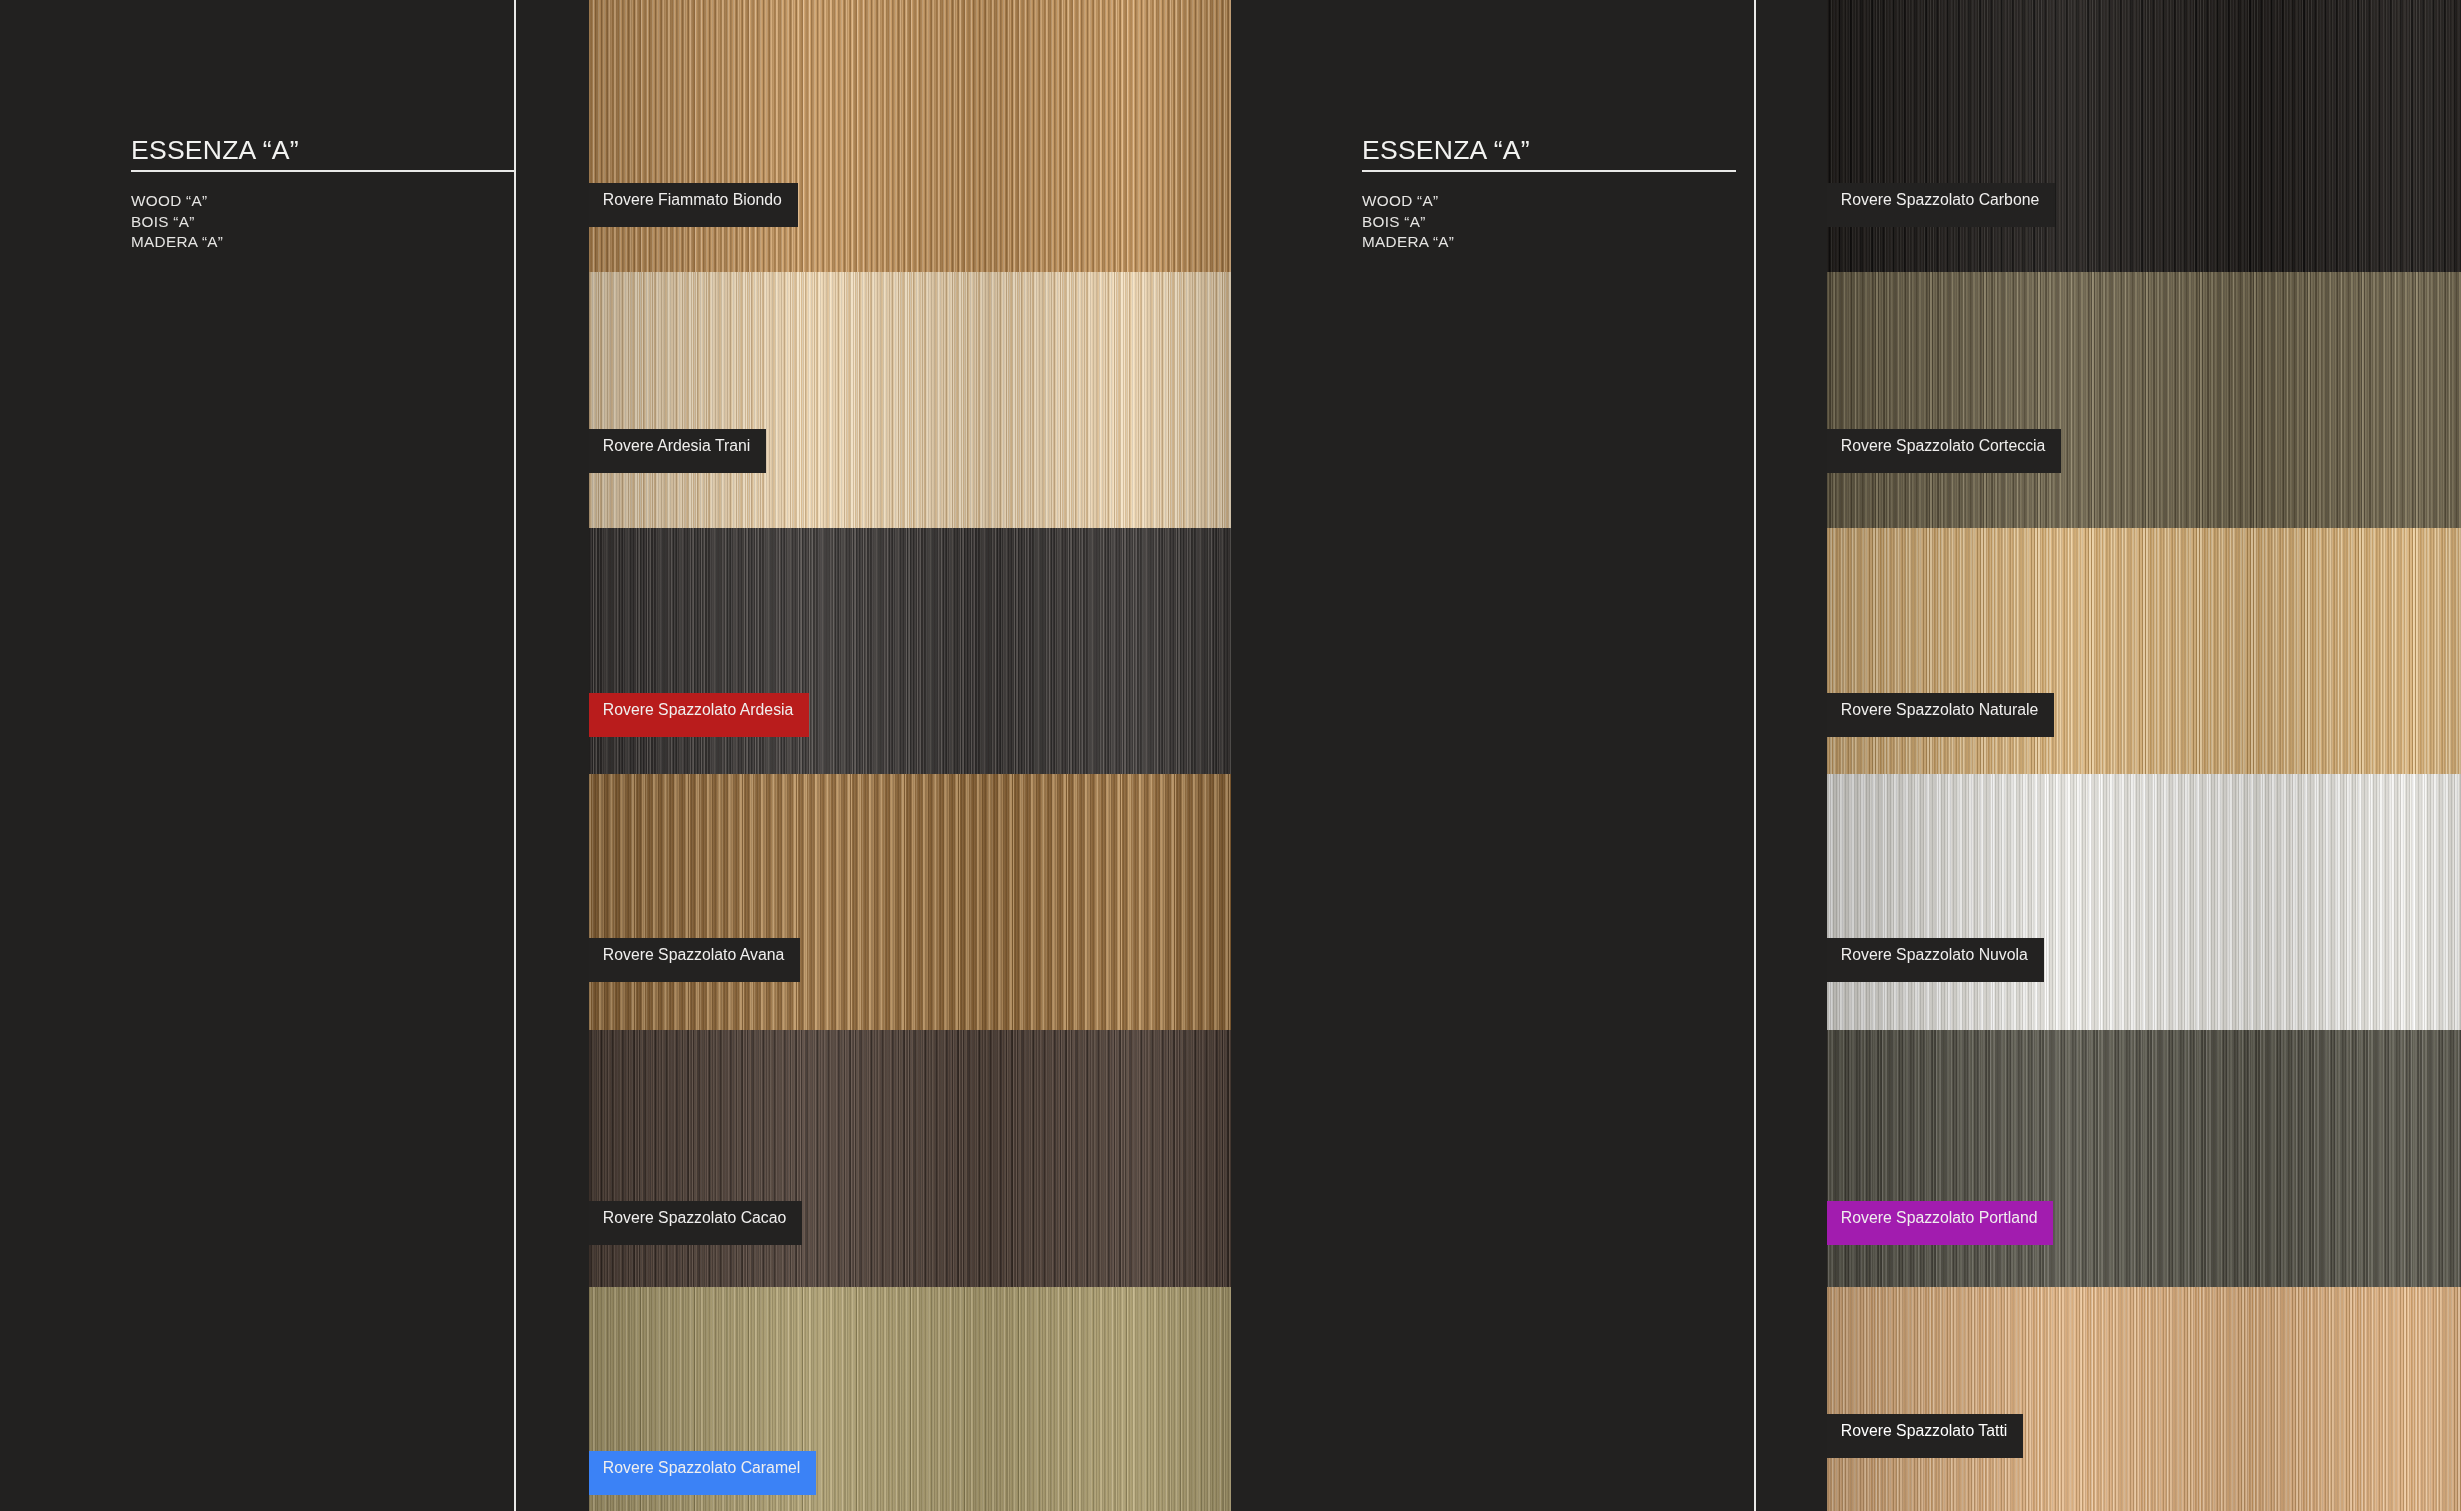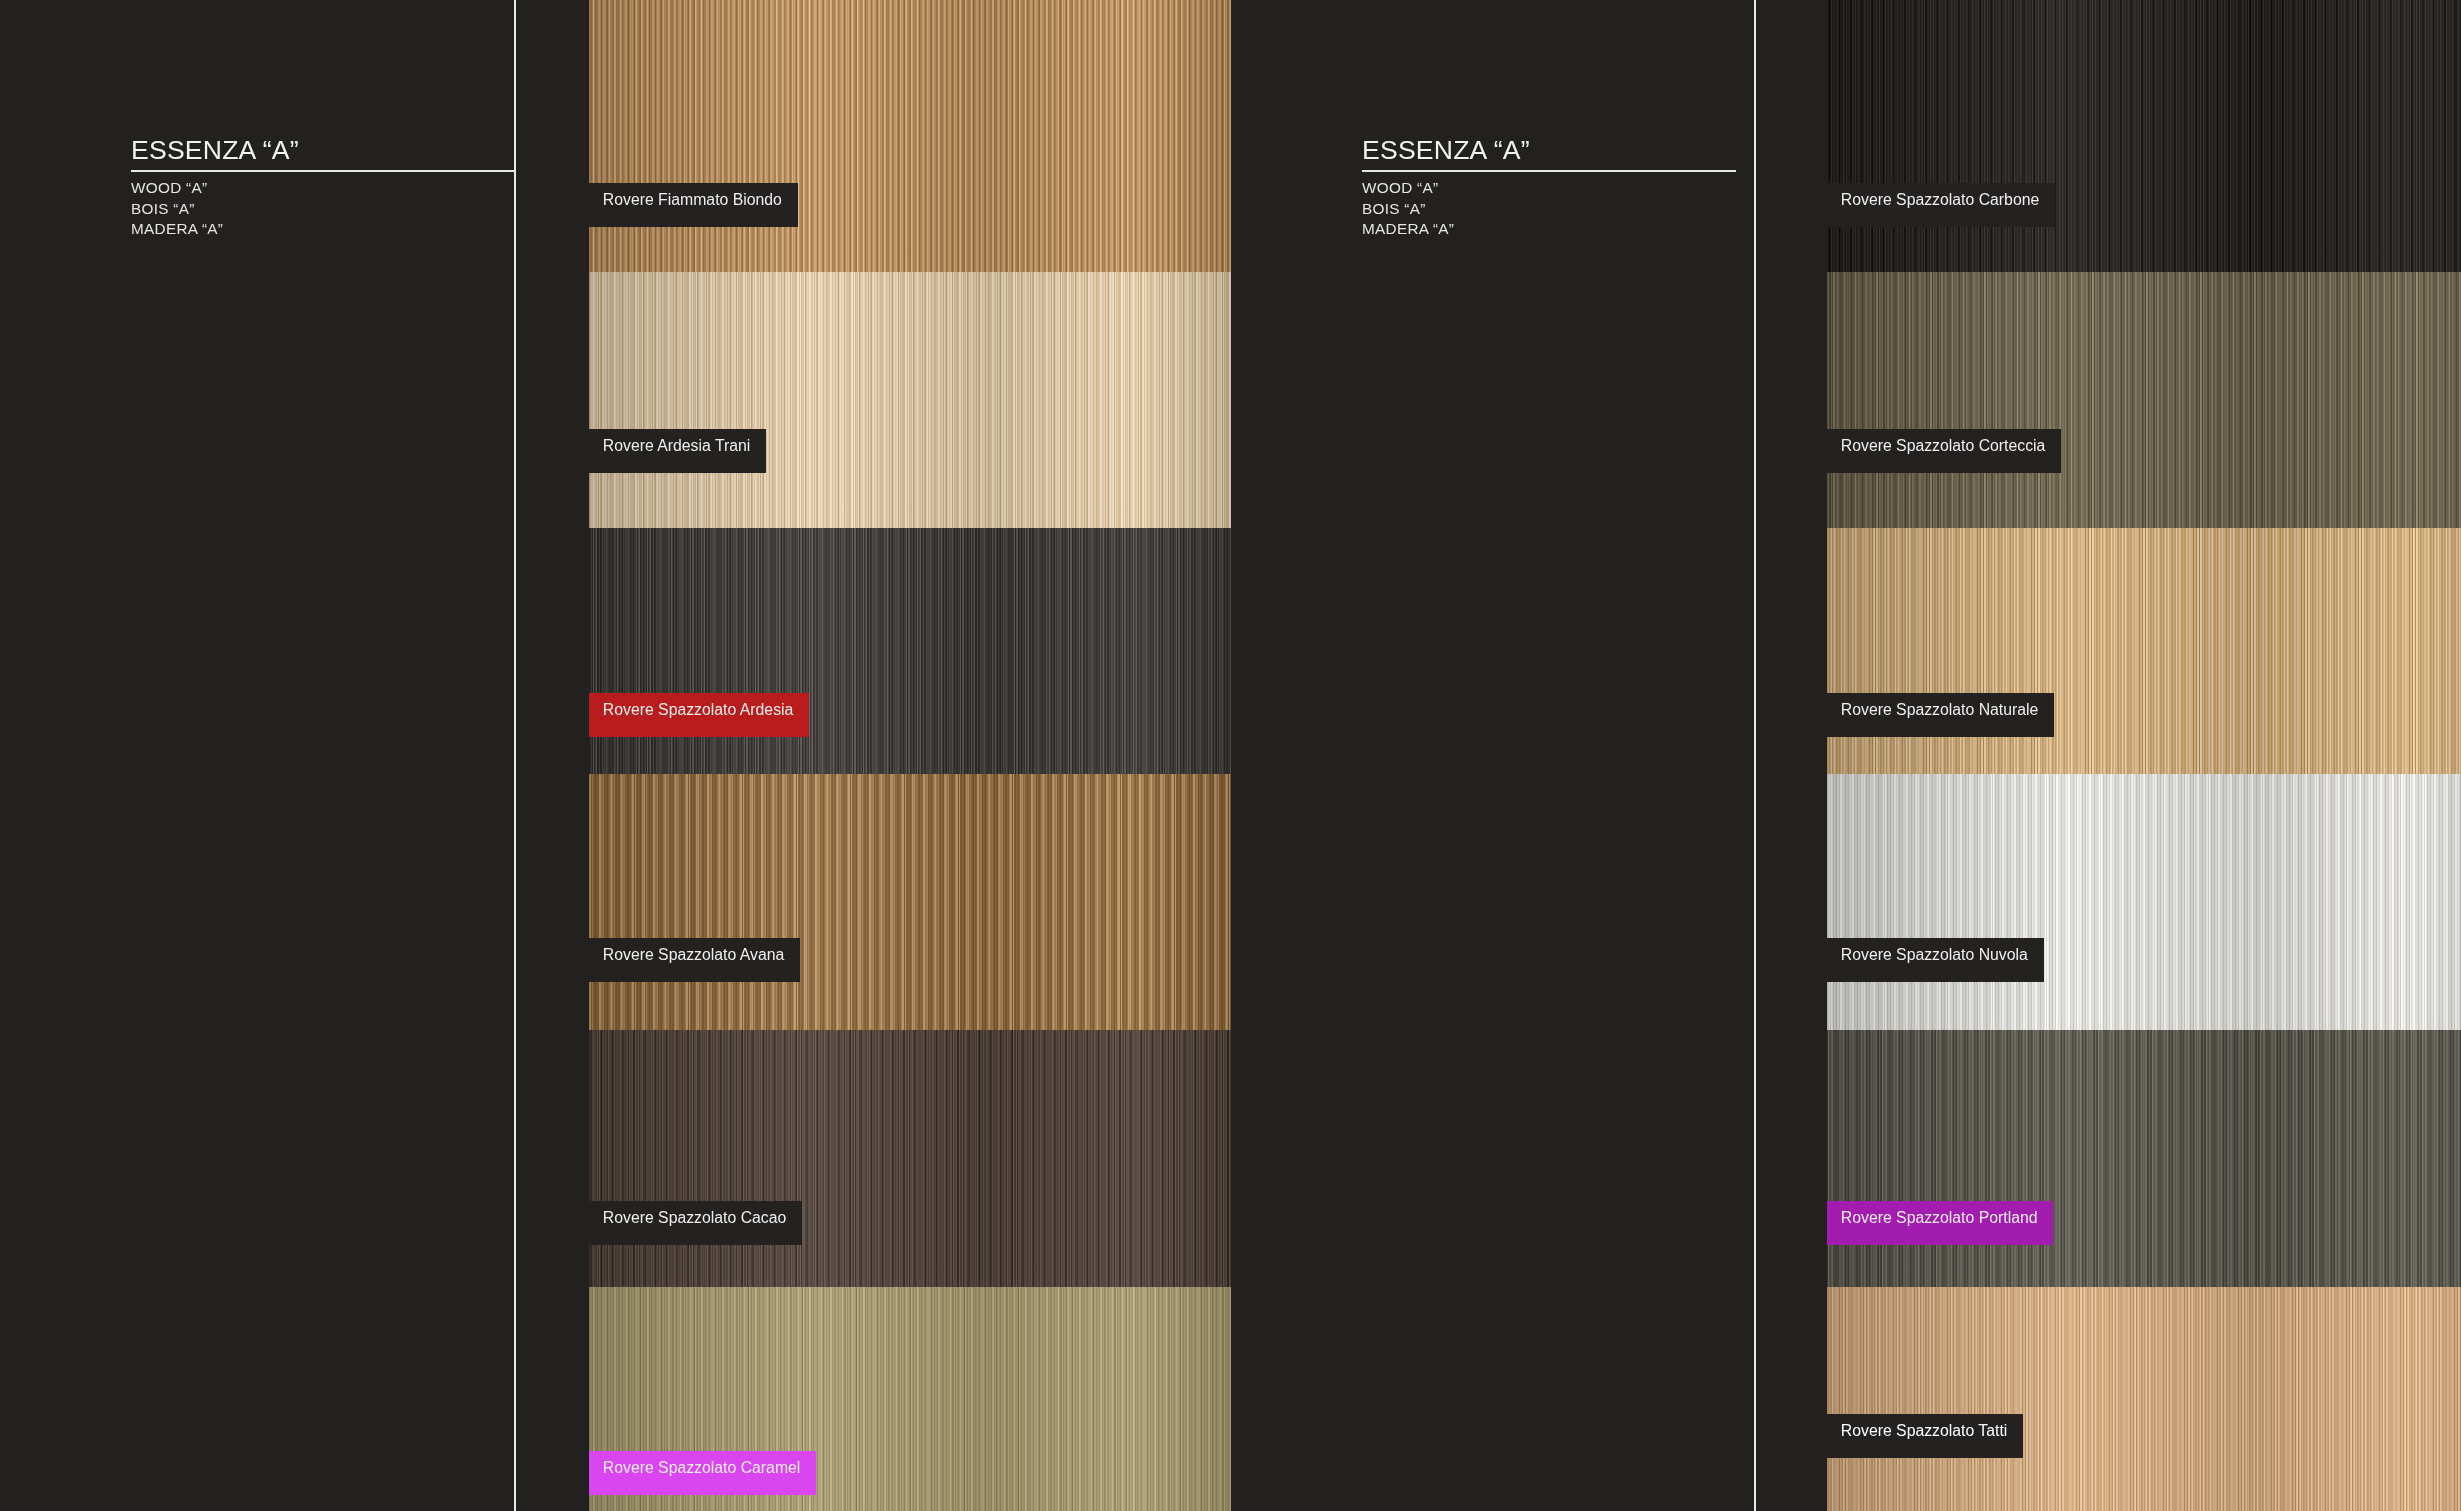--- a/index.html
+++ b/index.html
@@ -16,21 +16,21 @@
   .vrule { position:absolute; width:2px; background:#e9e9e7; }
 
   
   .heading-block { position:absolute; }
   .heading-title {
     font-size:26.6px; font-weight:normal; letter-spacing:0.2px;
     color:#f2f2f0; white-space:nowrap; line-height:1.15;
   }
   .heading-rule { height:2px; background:#e9e9e7; margin-top:4.9px; }
   .heading-sub {
-    margin-top:6px; font-size:15.3px; line-height:1.33;
+    margin-top:19px; font-size:15.3px; line-height:1.33;
     color:#e6e5e3; letter-spacing:0.3px; white-space:nowrap;
   }
 
   
   .swatch-col { position:absolute; top:0; }
   .swatch {
     position:relative; width:100%;
     background-color:#555;
     overflow:hidden;
   }
@@ -113,21 +113,21 @@
         <div class="swatch" style="position: absolute; left: 0px; top: 1244px; height: 71px; background-color: rgb(78, 64, 56);">
           <div class="grain" style="background-image: linear-gradient(90deg, rgba(0, 0, 0, 0.18) 0%, rgba(255, 255, 255, 0.05) 35%, rgba(0, 0, 0, 0.1) 62%, rgba(255, 255, 255, 0.04) 85%, rgba(0, 0, 0, 0.16) 100%), repeating-linear-gradient(90deg, rgba(0, 0, 0, 0.1) 0px, rgba(0, 0, 0, 0.1) 1px, rgba(255, 255, 255, 0.06) 1px, rgba(255, 255, 255, 0.06) 2px, rgba(0, 0, 0, 0) 2px, rgba(0, 0, 0, 0) 3.9px), linear-gradient(90deg, rgb(54, 43, 37) 0%, rgb(54, 43, 37) 1.16%, rgb(78, 64, 56) 1.16%, rgb(78, 64, 56) 2.54%, rgb(101, 84, 73) 2.54%, rgb(101, 84, 73) 3.33%, rgb(101, 84, 73) 3.33%, rgb(101, 84, 73) 3.8%, rgb(101, 84, 73) 3.8%, rgb(101, 84, 73) 4.36%, rgb(78, 64, 56) 4.36%, rgb(78, 64, 56) 5.33%, rgb(54, 43, 37) 5.33%, rgb(54, 43, 37) 6.87%, rgb(78, 64, 56) 6.87%, rgb(78, 64, 56) 8.56%, rgb(78, 64, 56) 8.56%, rgb(78, 64, 56) 9.7%, rgb(101, 84, 73) 9.7%, rgb(101, 84, 73) 11.41%, rgb(101, 84, 73) 11.41%, rgb(101, 84, 73) 11.89%, rgb(54, 43, 37) 11.89%, rgb(54, 43, 37) 13.72%, rgb(78, 64, 56) 13.72%, rgb(78, 64, 56) 15.22%, rgb(101, 84, 73) 15.22%, rgb(101, 84, 73) 15.91%, rgb(78, 64, 56) 15.91%, rgb(78, 64, 56) 16.29%, rgb(101, 84, 73) 16.29%, rgb(101, 84, 73) 17.74%, rgb(54, 43, 37) 17.74%, rgb(54, 43, 37) 18.98%, rgb(101, 84, 73) 18.98%, rgb(101, 84, 73) 19.48%, rgb(78, 64, 56) 19.48%, rgb(78, 64, 56) 19.99%, rgb(54, 43, 37) 19.99%, rgb(54, 43, 37) 21.05%, rgb(101, 84, 73) 21.05%, rgb(101, 84, 73) 22.19%, rgb(54, 43, 37) 22.19%, rgb(54, 43, 37) 22.99%, rgb(101, 84, 73) 22.99%, rgb(101, 84, 73) 23.67%, rgb(54, 43, 37) 23.67%, rgb(54, 43, 37) 24.91%, rgb(78, 64, 56) 24.91%, rgb(78, 64, 56) 26.16%, rgb(101, 84, 73) 26.16%, rgb(101, 84, 73) 26.81%, rgb(101, 84, 73) 26.81%, rgb(101, 84, 73) 28.13%, rgb(54, 43, 37) 28.13%, rgb(54, 43, 37) 28.92%, rgb(101, 84, 73) 28.92%, rgb(101, 84, 73) 30.41%, rgb(78, 64, 56) 30.41%, rgb(78, 64, 56) 30.74%, rgb(101, 84, 73) 30.74%, rgb(101, 84, 73) 32.3%, rgb(54, 43, 37) 32.3%, rgb(54, 43, 37) 32.84%, rgb(54, 43, 37) 32.84%, rgb(54, 43, 37) 33.22%, rgb(54, 43, 37) 33.22%, rgb(54, 43, 37) 34.11%, rgb(101, 84, 73) 34.11%, rgb(101, 84, 73) 35.65%, rgb(78, 64, 56) 35.65%, rgb(78, 64, 56) 36.06%, rgb(101, 84, 73) 36.06%, rgb(101, 84, 73) 36.99%, rgb(54, 43, 37) 36.99%, rgb(54, 43, 37) 38.79%, rgb(54, 43, 37) 38.79%, rgb(54, 43, 37) 39.76%, rgb(78, 64, 56) 39.76%, rgb(78, 64, 56) 40.35%, rgb(54, 43, 37) 40.35%, rgb(54, 43, 37) 40.62%, rgb(78, 64, 56) 40.62%, rgb(78, 64, 56) 41.59%, rgb(54, 43, 37) 41.59%, rgb(54, 43, 37) 42.01%, rgb(78, 64, 56) 42.01%, rgb(78, 64, 56) 42.69%, rgb(101, 84, 73) 42.69%, rgb(101, 84, 73) 43.66%, rgb(101, 84, 73) 43.66%, rgb(101, 84, 73) 44.6%, rgb(101, 84, 73) 44.6%, rgb(101, 84, 73) 44.97%, rgb(101, 84, 73) 44.97%, rgb(101, 84, 73) 46.45%, rgb(78, 64, 56) 46.45%, rgb(78, 64, 56) 47.54%, rgb(78, 64, 56) 47.54%, rgb(78, 64, 56) 49%, rgb(78, 64, 56) 49%, rgb(78, 64, 56) 50.44%, rgb(54, 43, 37) 50.44%, rgb(54, 43, 37) 51.84%, rgb(78, 64, 56) 51.84%, rgb(78, 64, 56) 53.14%, rgb(78, 64, 56) 53.14%, rgb(78, 64, 56) 54.54%, rgb(101, 84, 73) 54.54%, rgb(101, 84, 73) 55.35%, rgb(78, 64, 56) 55.35%, rgb(78, 64, 56) 55.76%, rgb(101, 84, 73) 55.76%, rgb(101, 84, 73) 56.01%, rgb(78, 64, 56) 56.01%, rgb(78, 64, 56) 57.47%, rgb(101, 84, 73) 57.47%, rgb(101, 84, 73) 58.39%, rgb(101, 84, 73) 58.39%, rgb(101, 84, 73) 60.17%, rgb(54, 43, 37) 60.17%, rgb(54, 43, 37) 60.82%, rgb(78, 64, 56) 60.82%, rgb(78, 64, 56) 62.6%, rgb(101, 84, 73) 62.6%, rgb(101, 84, 73) 64.29%, rgb(101, 84, 73) 64.29%, rgb(101, 84, 73) 64.84%, rgb(54, 43, 37) 64.84%, rgb(54, 43, 37) 65.15%, rgb(101, 84, 73) 65.15%, rgb(101, 84, 73) 65.66%, rgb(101, 84, 73) 65.66%, rgb(101, 84, 73) 67.34%, rgb(78, 64, 56) 67.34%, rgb(78, 64, 56) 67.59%, rgb(54, 43, 37) 67.59%, rgb(54, 43, 37) 67.97%, rgb(54, 43, 37) 67.97%, rgb(54, 43, 37) 69.34%, rgb(101, 84, 73) 69.34%, rgb(101, 84, 73) 69.87%, rgb(101, 84, 73) 69.87%, rgb(101, 84, 73) 71.71%, rgb(54, 43, 37) 71.71%, rgb(54, 43, 37) 73.47%, rgb(54, 43, 37) 73.47%, rgb(54, 43, 37) 75.16%, rgb(101, 84, 73) 75.16%, rgb(101, 84, 73) 75.77%, rgb(101, 84, 73) 75.77%, rgb(101, 84, 73) 77.55%, rgb(101, 84, 73) 77.55%, rgb(101, 84, 73) 78.6%, rgb(78, 64, 56) 78.6%, rgb(78, 64, 56) 79.04%, rgb(78, 64, 56) 79.04%, rgb(78, 64, 56) 79.4%, rgb(54, 43, 37) 79.4%, rgb(54, 43, 37) 80.15%, rgb(78, 64, 56) 80.15%, rgb(78, 64, 56) 80.41%, rgb(78, 64, 56) 80.41%, rgb(78, 64, 56) 81.65%, rgb(101, 84, 73) 81.65%, rgb(101, 84, 73) 82.97%, rgb(54, 43, 37) 82.97%, rgb(54, 43, 37) 83.56%, rgb(54, 43, 37) 83.56%, rgb(54, 43, 37) 85.31%, rgb(78, 64, 56) 85.31%, rgb(78, 64, 56) 87.01%, rgb(54, 43, 37) 87.01%, rgb(54, 43, 37) 87.39%, rgb(101, 84, 73) 87.39%, rgb(101, 84, 73) 88.2%, rgb(54, 43, 37) 88.2%, rgb(54, 43, 37) 89.03%, rgb(78, 64, 56) 89.03%, rgb(78, 64, 56) 90.78%, rgb(101, 84, 73) 90.78%, rgb(101, 84, 73) 91.36%, rgb(54, 43, 37) 91.36%, rgb(54, 43, 37) 92.19%, rgb(78, 64, 56) 92.19%, rgb(78, 64, 56) 92.63%, rgb(78, 64, 56) 92.63%, rgb(78, 64, 56) 94.2%, rgb(54, 43, 37) 94.2%, rgb(54, 43, 37) 94.83%, rgb(101, 84, 73) 94.83%, rgb(101, 84, 73) 96.61%, rgb(54, 43, 37) 96.61%, rgb(54, 43, 37) 97.74%, rgb(101, 84, 73) 97.74%, rgb(101, 84, 73) 98.52%, rgb(78, 64, 56) 98.52%, rgb(78, 64, 56) 100%);"></div>
         </div>
         <div class="swatch-label" style="top: 1201px; background: rgb(35, 34, 33); color: rgb(240, 239, 238);">Rovere Spazzolato Cacao</div>
         <div class="swatch" style="position: absolute; left: 0px; top: 1287px; height: 236px; background-color: rgb(169, 155, 109);">
           <div class="grain" style="background-image: linear-gradient(90deg, rgba(0, 0, 0, 0.18) 0%, rgba(255, 255, 255, 0.05) 35%, rgba(0, 0, 0, 0.1) 62%, rgba(255, 255, 255, 0.04) 85%, rgba(0, 0, 0, 0.16) 100%), repeating-linear-gradient(90deg, rgba(0, 0, 0, 0.1) 0px, rgba(0, 0, 0, 0.1) 1px, rgba(255, 255, 255, 0.06) 1px, rgba(255, 255, 255, 0.06) 2px, rgba(0, 0, 0, 0) 2px, rgba(0, 0, 0, 0) 3.9px), linear-gradient(90deg, rgb(169, 155, 109) 0%, rgb(169, 155, 109) 0.44%, rgb(194, 180, 136) 0.44%, rgb(194, 180, 136) 1.69%, rgb(169, 155, 109) 1.69%, rgb(169, 155, 109) 3.37%, rgb(169, 155, 109) 3.37%, rgb(169, 155, 109) 5.22%, rgb(139, 127, 84) 5.22%, rgb(139, 127, 84) 6.43%, rgb(169, 155, 109) 6.43%, rgb(169, 155, 109) 7.96%, rgb(194, 180, 136) 7.96%, rgb(194, 180, 136) 9.06%, rgb(139, 127, 84) 9.06%, rgb(139, 127, 84) 10.41%, rgb(169, 155, 109) 10.41%, rgb(169, 155, 109) 12.14%, rgb(169, 155, 109) 12.14%, rgb(169, 155, 109) 12.47%, rgb(139, 127, 84) 12.47%, rgb(139, 127, 84) 13.06%, rgb(169, 155, 109) 13.06%, rgb(169, 155, 109) 14.24%, rgb(194, 180, 136) 14.24%, rgb(194, 180, 136) 15.93%, rgb(169, 155, 109) 15.93%, rgb(169, 155, 109) 16.98%, rgb(139, 127, 84) 16.98%, rgb(139, 127, 84) 17.44%, rgb(169, 155, 109) 17.44%, rgb(169, 155, 109) 18.34%, rgb(169, 155, 109) 18.34%, rgb(169, 155, 109) 20.01%, rgb(139, 127, 84) 20.01%, rgb(139, 127, 84) 21.68%, rgb(169, 155, 109) 21.68%, rgb(169, 155, 109) 23.37%, rgb(169, 155, 109) 23.37%, rgb(169, 155, 109) 24.77%, rgb(194, 180, 136) 24.77%, rgb(194, 180, 136) 25.32%, rgb(139, 127, 84) 25.32%, rgb(139, 127, 84) 26.73%, rgb(194, 180, 136) 26.73%, rgb(194, 180, 136) 27.47%, rgb(139, 127, 84) 27.47%, rgb(139, 127, 84) 28.32%, rgb(139, 127, 84) 28.32%, rgb(139, 127, 84) 28.89%, rgb(194, 180, 136) 28.89%, rgb(194, 180, 136) 29.15%, rgb(169, 155, 109) 29.15%, rgb(169, 155, 109) 30.63%, rgb(169, 155, 109) 30.63%, rgb(169, 155, 109) 31.95%, rgb(139, 127, 84) 31.95%, rgb(139, 127, 84) 32.42%, rgb(194, 180, 136) 32.42%, rgb(194, 180, 136) 33.81%, rgb(169, 155, 109) 33.81%, rgb(169, 155, 109) 34.79%, rgb(169, 155, 109) 34.79%, rgb(169, 155, 109) 35.1%, rgb(194, 180, 136) 35.1%, rgb(194, 180, 136) 36.21%, rgb(139, 127, 84) 36.21%, rgb(139, 127, 84) 37.91%, rgb(169, 155, 109) 37.91%, rgb(169, 155, 109) 38.22%, rgb(139, 127, 84) 38.22%, rgb(139, 127, 84) 39.39%, rgb(169, 155, 109) 39.39%, rgb(169, 155, 109) 40.2%, rgb(194, 180, 136) 40.2%, rgb(194, 180, 136) 41.21%, rgb(139, 127, 84) 41.21%, rgb(139, 127, 84) 41.71%, rgb(139, 127, 84) 41.71%, rgb(139, 127, 84) 42.13%, rgb(139, 127, 84) 42.13%, rgb(139, 127, 84) 43.47%, rgb(194, 180, 136) 43.47%, rgb(194, 180, 136) 44.71%, rgb(194, 180, 136) 44.71%, rgb(194, 180, 136) 45.81%, rgb(139, 127, 84) 45.81%, rgb(139, 127, 84) 47.64%, rgb(194, 180, 136) 47.64%, rgb(194, 180, 136) 48.36%, rgb(194, 180, 136) 48.36%, rgb(194, 180, 136) 50.12%, rgb(169, 155, 109) 50.12%, rgb(169, 155, 109) 51.54%, rgb(169, 155, 109) 51.54%, rgb(169, 155, 109) 52.61%, rgb(169, 155, 109) 52.61%, rgb(169, 155, 109) 53.95%, rgb(194, 180, 136) 53.95%, rgb(194, 180, 136) 54.59%, rgb(194, 180, 136) 54.59%, rgb(194, 180, 136) 55.82%, rgb(194, 180, 136) 55.82%, rgb(194, 180, 136) 56.19%, rgb(194, 180, 136) 56.19%, rgb(194, 180, 136) 57.8%, rgb(169, 155, 109) 57.8%, rgb(169, 155, 109) 59.54%, rgb(139, 127, 84) 59.54%, rgb(139, 127, 84) 60.52%, rgb(139, 127, 84) 60.52%, rgb(139, 127, 84) 62.21%, rgb(194, 180, 136) 62.21%, rgb(194, 180, 136) 63.72%, rgb(139, 127, 84) 63.72%, rgb(139, 127, 84) 64.24%, rgb(169, 155, 109) 64.24%, rgb(169, 155, 109) 65.64%, rgb(139, 127, 84) 65.64%, rgb(139, 127, 84) 66.73%, rgb(194, 180, 136) 66.73%, rgb(194, 180, 136) 67.84%, rgb(169, 155, 109) 67.84%, rgb(169, 155, 109) 69.1%, rgb(139, 127, 84) 69.1%, rgb(139, 127, 84) 70.12%, rgb(169, 155, 109) 70.12%, rgb(169, 155, 109) 71.79%, rgb(194, 180, 136) 71.79%, rgb(194, 180, 136) 73.63%, rgb(169, 155, 109) 73.63%, rgb(169, 155, 109) 75.44%, rgb(194, 180, 136) 75.44%, rgb(194, 180, 136) 76.61%, rgb(169, 155, 109) 76.61%, rgb(169, 155, 109) 77.03%, rgb(139, 127, 84) 77.03%, rgb(139, 127, 84) 77.85%, rgb(194, 180, 136) 77.85%, rgb(194, 180, 136) 79.56%, rgb(169, 155, 109) 79.56%, rgb(169, 155, 109) 80.35%, rgb(139, 127, 84) 80.35%, rgb(139, 127, 84) 82.11%, rgb(194, 180, 136) 82.11%, rgb(194, 180, 136) 82.74%, rgb(194, 180, 136) 82.74%, rgb(194, 180, 136) 84.58%, rgb(139, 127, 84) 84.58%, rgb(139, 127, 84) 84.97%, rgb(194, 180, 136) 84.97%, rgb(194, 180, 136) 86.64%, rgb(139, 127, 84) 86.64%, rgb(139, 127, 84) 87.57%, rgb(169, 155, 109) 87.57%, rgb(169, 155, 109) 87.98%, rgb(139, 127, 84) 87.98%, rgb(139, 127, 84) 88.56%, rgb(169, 155, 109) 88.56%, rgb(169, 155, 109) 90.33%, rgb(139, 127, 84) 90.33%, rgb(139, 127, 84) 91.11%, rgb(169, 155, 109) 91.11%, rgb(169, 155, 109) 92.16%, rgb(194, 180, 136) 92.16%, rgb(194, 180, 136) 93.88%, rgb(194, 180, 136) 93.88%, rgb(194, 180, 136) 94.31%, rgb(194, 180, 136) 94.31%, rgb(194, 180, 136) 94.76%, rgb(169, 155, 109) 94.76%, rgb(169, 155, 109) 96.05%, rgb(194, 180, 136) 96.05%, rgb(194, 180, 136) 97.52%, rgb(169, 155, 109) 97.52%, rgb(169, 155, 109) 98.43%, rgb(169, 155, 109) 98.43%, rgb(169, 155, 109) 99.45%, rgb(139, 127, 84) 99.45%, rgb(139, 127, 84) 100%);"></div>
         </div>
         <div class="swatch" style="position: absolute; left: 0px; top: 1494px; height: 71px; background-color: rgb(169, 155, 109);">
           <div class="grain" style="background-image: linear-gradient(90deg, rgba(0, 0, 0, 0.18) 0%, rgba(255, 255, 255, 0.05) 35%, rgba(0, 0, 0, 0.1) 62%, rgba(255, 255, 255, 0.04) 85%, rgba(0, 0, 0, 0.16) 100%), repeating-linear-gradient(90deg, rgba(0, 0, 0, 0.1) 0px, rgba(0, 0, 0, 0.1) 1px, rgba(255, 255, 255, 0.06) 1px, rgba(255, 255, 255, 0.06) 2px, rgba(0, 0, 0, 0) 2px, rgba(0, 0, 0, 0) 3.9px), linear-gradient(90deg, rgb(169, 155, 109) 0%, rgb(169, 155, 109) 0.44%, rgb(194, 180, 136) 0.44%, rgb(194, 180, 136) 1.69%, rgb(169, 155, 109) 1.69%, rgb(169, 155, 109) 3.37%, rgb(169, 155, 109) 3.37%, rgb(169, 155, 109) 5.22%, rgb(139, 127, 84) 5.22%, rgb(139, 127, 84) 6.43%, rgb(169, 155, 109) 6.43%, rgb(169, 155, 109) 7.96%, rgb(194, 180, 136) 7.96%, rgb(194, 180, 136) 9.06%, rgb(139, 127, 84) 9.06%, rgb(139, 127, 84) 10.41%, rgb(169, 155, 109) 10.41%, rgb(169, 155, 109) 12.14%, rgb(169, 155, 109) 12.14%, rgb(169, 155, 109) 12.47%, rgb(139, 127, 84) 12.47%, rgb(139, 127, 84) 13.06%, rgb(169, 155, 109) 13.06%, rgb(169, 155, 109) 14.24%, rgb(194, 180, 136) 14.24%, rgb(194, 180, 136) 15.93%, rgb(169, 155, 109) 15.93%, rgb(169, 155, 109) 16.98%, rgb(139, 127, 84) 16.98%, rgb(139, 127, 84) 17.44%, rgb(169, 155, 109) 17.44%, rgb(169, 155, 109) 18.34%, rgb(169, 155, 109) 18.34%, rgb(169, 155, 109) 20.01%, rgb(139, 127, 84) 20.01%, rgb(139, 127, 84) 21.68%, rgb(169, 155, 109) 21.68%, rgb(169, 155, 109) 23.37%, rgb(169, 155, 109) 23.37%, rgb(169, 155, 109) 24.77%, rgb(194, 180, 136) 24.77%, rgb(194, 180, 136) 25.32%, rgb(139, 127, 84) 25.32%, rgb(139, 127, 84) 26.73%, rgb(194, 180, 136) 26.73%, rgb(194, 180, 136) 27.47%, rgb(139, 127, 84) 27.47%, rgb(139, 127, 84) 28.32%, rgb(139, 127, 84) 28.32%, rgb(139, 127, 84) 28.89%, rgb(194, 180, 136) 28.89%, rgb(194, 180, 136) 29.15%, rgb(169, 155, 109) 29.15%, rgb(169, 155, 109) 30.63%, rgb(169, 155, 109) 30.63%, rgb(169, 155, 109) 31.95%, rgb(139, 127, 84) 31.95%, rgb(139, 127, 84) 32.42%, rgb(194, 180, 136) 32.42%, rgb(194, 180, 136) 33.81%, rgb(169, 155, 109) 33.81%, rgb(169, 155, 109) 34.79%, rgb(169, 155, 109) 34.79%, rgb(169, 155, 109) 35.1%, rgb(194, 180, 136) 35.1%, rgb(194, 180, 136) 36.21%, rgb(139, 127, 84) 36.21%, rgb(139, 127, 84) 37.91%, rgb(169, 155, 109) 37.91%, rgb(169, 155, 109) 38.22%, rgb(139, 127, 84) 38.22%, rgb(139, 127, 84) 39.39%, rgb(169, 155, 109) 39.39%, rgb(169, 155, 109) 40.2%, rgb(194, 180, 136) 40.2%, rgb(194, 180, 136) 41.21%, rgb(139, 127, 84) 41.21%, rgb(139, 127, 84) 41.71%, rgb(139, 127, 84) 41.71%, rgb(139, 127, 84) 42.13%, rgb(139, 127, 84) 42.13%, rgb(139, 127, 84) 43.47%, rgb(194, 180, 136) 43.47%, rgb(194, 180, 136) 44.71%, rgb(194, 180, 136) 44.71%, rgb(194, 180, 136) 45.81%, rgb(139, 127, 84) 45.81%, rgb(139, 127, 84) 47.64%, rgb(194, 180, 136) 47.64%, rgb(194, 180, 136) 48.36%, rgb(194, 180, 136) 48.36%, rgb(194, 180, 136) 50.12%, rgb(169, 155, 109) 50.12%, rgb(169, 155, 109) 51.54%, rgb(169, 155, 109) 51.54%, rgb(169, 155, 109) 52.61%, rgb(169, 155, 109) 52.61%, rgb(169, 155, 109) 53.95%, rgb(194, 180, 136) 53.95%, rgb(194, 180, 136) 54.59%, rgb(194, 180, 136) 54.59%, rgb(194, 180, 136) 55.82%, rgb(194, 180, 136) 55.82%, rgb(194, 180, 136) 56.19%, rgb(194, 180, 136) 56.19%, rgb(194, 180, 136) 57.8%, rgb(169, 155, 109) 57.8%, rgb(169, 155, 109) 59.54%, rgb(139, 127, 84) 59.54%, rgb(139, 127, 84) 60.52%, rgb(139, 127, 84) 60.52%, rgb(139, 127, 84) 62.21%, rgb(194, 180, 136) 62.21%, rgb(194, 180, 136) 63.72%, rgb(139, 127, 84) 63.72%, rgb(139, 127, 84) 64.24%, rgb(169, 155, 109) 64.24%, rgb(169, 155, 109) 65.64%, rgb(139, 127, 84) 65.64%, rgb(139, 127, 84) 66.73%, rgb(194, 180, 136) 66.73%, rgb(194, 180, 136) 67.84%, rgb(169, 155, 109) 67.84%, rgb(169, 155, 109) 69.1%, rgb(139, 127, 84) 69.1%, rgb(139, 127, 84) 70.12%, rgb(169, 155, 109) 70.12%, rgb(169, 155, 109) 71.79%, rgb(194, 180, 136) 71.79%, rgb(194, 180, 136) 73.63%, rgb(169, 155, 109) 73.63%, rgb(169, 155, 109) 75.44%, rgb(194, 180, 136) 75.44%, rgb(194, 180, 136) 76.61%, rgb(169, 155, 109) 76.61%, rgb(169, 155, 109) 77.03%, rgb(139, 127, 84) 77.03%, rgb(139, 127, 84) 77.85%, rgb(194, 180, 136) 77.85%, rgb(194, 180, 136) 79.56%, rgb(169, 155, 109) 79.56%, rgb(169, 155, 109) 80.35%, rgb(139, 127, 84) 80.35%, rgb(139, 127, 84) 82.11%, rgb(194, 180, 136) 82.11%, rgb(194, 180, 136) 82.74%, rgb(194, 180, 136) 82.74%, rgb(194, 180, 136) 84.58%, rgb(139, 127, 84) 84.58%, rgb(139, 127, 84) 84.97%, rgb(194, 180, 136) 84.97%, rgb(194, 180, 136) 86.64%, rgb(139, 127, 84) 86.64%, rgb(139, 127, 84) 87.57%, rgb(169, 155, 109) 87.57%, rgb(169, 155, 109) 87.98%, rgb(139, 127, 84) 87.98%, rgb(139, 127, 84) 88.56%, rgb(169, 155, 109) 88.56%, rgb(169, 155, 109) 90.33%, rgb(139, 127, 84) 90.33%, rgb(139, 127, 84) 91.11%, rgb(169, 155, 109) 91.11%, rgb(169, 155, 109) 92.16%, rgb(194, 180, 136) 92.16%, rgb(194, 180, 136) 93.88%, rgb(194, 180, 136) 93.88%, rgb(194, 180, 136) 94.31%, rgb(194, 180, 136) 94.31%, rgb(194, 180, 136) 94.76%, rgb(169, 155, 109) 94.76%, rgb(169, 155, 109) 96.05%, rgb(194, 180, 136) 96.05%, rgb(194, 180, 136) 97.52%, rgb(169, 155, 109) 97.52%, rgb(169, 155, 109) 98.43%, rgb(169, 155, 109) 98.43%, rgb(169, 155, 109) 99.45%, rgb(139, 127, 84) 99.45%, rgb(139, 127, 84) 100%);"></div>
         </div>
-        <div class="swatch-label" style="top: 1451px; background: #d946ef; color: rgb(240, 239, 238); text-align: right;">Rovere Spazzolato Caramel</div>
+        <div class="swatch-label" style="top: 1451px; background: #3b82f6; color: rgb(240, 239, 238); text-align: right;">Rovere Spazzolato Caramel</div>
       </div>
       <div class="swatch-col" style="left: 1827px; width: 690px; height: 1511px;">
         <div class="swatch" style="position: absolute; left: 0px; top: -45px; height: 296px; background-color: rgb(30, 27, 25);">
           <div class="grain" style="background-image: linear-gradient(90deg, rgba(0, 0, 0, 0.18) 0%, rgba(255, 255, 255, 0.05) 35%, rgba(0, 0, 0, 0.1) 62%, rgba(255, 255, 255, 0.04) 85%, rgba(0, 0, 0, 0.16) 100%), repeating-linear-gradient(90deg, rgba(0, 0, 0, 0.1) 0px, rgba(0, 0, 0, 0.1) 1px, rgba(255, 255, 255, 0.06) 1px, rgba(255, 255, 255, 0.06) 2px, rgba(0, 0, 0, 0) 2px, rgba(0, 0, 0, 0) 3.9px), linear-gradient(90deg, rgb(46, 42, 39) 0%, rgb(46, 42, 39) 0.58%, rgb(46, 42, 39) 0.58%, rgb(46, 42, 39) 1.34%, rgb(16, 14, 13) 1.34%, rgb(16, 14, 13) 1.81%, rgb(30, 27, 25) 1.81%, rgb(30, 27, 25) 3.38%, rgb(46, 42, 39) 3.38%, rgb(46, 42, 39) 3.84%, rgb(46, 42, 39) 3.84%, rgb(46, 42, 39) 4.69%, rgb(30, 27, 25) 4.69%, rgb(30, 27, 25) 5.48%, rgb(16, 14, 13) 5.48%, rgb(16, 14, 13) 6.67%, rgb(30, 27, 25) 6.67%, rgb(30, 27, 25) 8.09%, rgb(46, 42, 39) 8.09%, rgb(46, 42, 39) 8.41%, rgb(30, 27, 25) 8.41%, rgb(30, 27, 25) 8.74%, rgb(16, 14, 13) 8.74%, rgb(16, 14, 13) 9.81%, rgb(16, 14, 13) 9.81%, rgb(16, 14, 13) 10.55%, rgb(30, 27, 25) 10.55%, rgb(30, 27, 25) 12.12%, rgb(46, 42, 39) 12.12%, rgb(46, 42, 39) 12.48%, rgb(46, 42, 39) 12.48%, rgb(46, 42, 39) 13.45%, rgb(16, 14, 13) 13.45%, rgb(16, 14, 13) 14.11%, rgb(30, 27, 25) 14.11%, rgb(30, 27, 25) 15.52%, rgb(46, 42, 39) 15.52%, rgb(46, 42, 39) 17.06%, rgb(16, 14, 13) 17.06%, rgb(16, 14, 13) 18.4%, rgb(16, 14, 13) 18.4%, rgb(16, 14, 13) 19.95%, rgb(46, 42, 39) 19.95%, rgb(46, 42, 39) 21.33%, rgb(46, 42, 39) 21.33%, rgb(46, 42, 39) 22.28%, rgb(16, 14, 13) 22.28%, rgb(16, 14, 13) 23.6%, rgb(30, 27, 25) 23.6%, rgb(30, 27, 25) 24.63%, rgb(46, 42, 39) 24.63%, rgb(46, 42, 39) 26.23%, rgb(30, 27, 25) 26.23%, rgb(30, 27, 25) 27.48%, rgb(16, 14, 13) 27.48%, rgb(16, 14, 13) 28.51%, rgb(46, 42, 39) 28.51%, rgb(46, 42, 39) 29.15%, rgb(30, 27, 25) 29.15%, rgb(30, 27, 25) 29.43%, rgb(46, 42, 39) 29.43%, rgb(46, 42, 39) 29.72%, rgb(46, 42, 39) 29.72%, rgb(46, 42, 39) 31.51%, rgb(30, 27, 25) 31.51%, rgb(30, 27, 25) 32.06%, rgb(46, 42, 39) 32.06%, rgb(46, 42, 39) 33.02%, rgb(16, 14, 13) 33.02%, rgb(16, 14, 13) 33.82%, rgb(46, 42, 39) 33.82%, rgb(46, 42, 39) 34.8%, rgb(30, 27, 25) 34.8%, rgb(30, 27, 25) 35.17%, rgb(46, 42, 39) 35.17%, rgb(46, 42, 39) 36.56%, rgb(46, 42, 39) 36.56%, rgb(46, 42, 39) 37.06%, rgb(46, 42, 39) 37.06%, rgb(46, 42, 39) 37.72%, rgb(46, 42, 39) 37.72%, rgb(46, 42, 39) 38.62%, rgb(30, 27, 25) 38.62%, rgb(30, 27, 25) 39.87%, rgb(30, 27, 25) 39.87%, rgb(30, 27, 25) 40.62%, rgb(46, 42, 39) 40.62%, rgb(46, 42, 39) 42.09%, rgb(16, 14, 13) 42.09%, rgb(16, 14, 13) 42.65%, rgb(46, 42, 39) 42.65%, rgb(46, 42, 39) 43.84%, rgb(30, 27, 25) 43.84%, rgb(30, 27, 25) 44.25%, rgb(16, 14, 13) 44.25%, rgb(16, 14, 13) 44.82%, rgb(46, 42, 39) 44.82%, rgb(46, 42, 39) 45.72%, rgb(16, 14, 13) 45.72%, rgb(16, 14, 13) 47.2%, rgb(16, 14, 13) 47.2%, rgb(16, 14, 13) 49.01%, rgb(30, 27, 25) 49.01%, rgb(30, 27, 25) 49.43%, rgb(30, 27, 25) 49.43%, rgb(30, 27, 25) 49.83%, rgb(30, 27, 25) 49.83%, rgb(30, 27, 25) 51.44%, rgb(16, 14, 13) 51.44%, rgb(16, 14, 13) 51.71%, rgb(30, 27, 25) 51.71%, rgb(30, 27, 25) 52.62%, rgb(30, 27, 25) 52.62%, rgb(30, 27, 25) 53.13%, rgb(46, 42, 39) 53.13%, rgb(46, 42, 39) 54.13%, rgb(30, 27, 25) 54.13%, rgb(30, 27, 25) 54.46%, rgb(30, 27, 25) 54.46%, rgb(30, 27, 25) 55.1%, rgb(16, 14, 13) 55.1%, rgb(16, 14, 13) 56.64%, rgb(16, 14, 13) 56.64%, rgb(16, 14, 13) 57.44%, rgb(16, 14, 13) 57.44%, rgb(16, 14, 13) 58.37%, rgb(46, 42, 39) 58.37%, rgb(46, 42, 39) 59.19%, rgb(46, 42, 39) 59.19%, rgb(46, 42, 39) 60.46%, rgb(16, 14, 13) 60.46%, rgb(16, 14, 13) 60.78%, rgb(16, 14, 13) 60.78%, rgb(16, 14, 13) 61.75%, rgb(16, 14, 13) 61.75%, rgb(16, 14, 13) 62.39%, rgb(16, 14, 13) 62.39%, rgb(16, 14, 13) 63.33%, rgb(16, 14, 13) 63.33%, rgb(16, 14, 13) 64.26%, rgb(46, 42, 39) 64.26%, rgb(46, 42, 39) 65.33%, rgb(46, 42, 39) 65.33%, rgb(46, 42, 39) 67.05%, rgb(30, 27, 25) 67.05%, rgb(30, 27, 25) 68.29%, rgb(46, 42, 39) 68.29%, rgb(46, 42, 39) 69.77%, rgb(46, 42, 39) 69.77%, rgb(46, 42, 39) 71.36%, rgb(30, 27, 25) 71.36%, rgb(30, 27, 25) 72.18%, rgb(30, 27, 25) 72.18%, rgb(30, 27, 25) 73%, rgb(46, 42, 39) 73%, rgb(46, 42, 39) 74.1%, rgb(16, 14, 13) 74.1%, rgb(16, 14, 13) 75.89%, rgb(46, 42, 39) 75.89%, rgb(46, 42, 39) 77.1%, rgb(30, 27, 25) 77.1%, rgb(30, 27, 25) 77.86%, rgb(16, 14, 13) 77.86%, rgb(16, 14, 13) 79.38%, rgb(16, 14, 13) 79.38%, rgb(16, 14, 13) 80.96%, rgb(30, 27, 25) 80.96%, rgb(30, 27, 25) 82.09%, rgb(46, 42, 39) 82.09%, rgb(46, 42, 39) 82.61%, rgb(16, 14, 13) 82.61%, rgb(16, 14, 13) 83.48%, rgb(30, 27, 25) 83.48%, rgb(30, 27, 25) 84.61%, rgb(16, 14, 13) 84.61%, rgb(16, 14, 13) 85.53%, rgb(46, 42, 39) 85.53%, rgb(46, 42, 39) 86.73%, rgb(16, 14, 13) 86.73%, rgb(16, 14, 13) 88.02%, rgb(46, 42, 39) 88.02%, rgb(46, 42, 39) 89.69%, rgb(30, 27, 25) 89.69%, rgb(30, 27, 25) 91.22%, rgb(16, 14, 13) 91.22%, rgb(16, 14, 13) 91.77%, rgb(16, 14, 13) 91.77%, rgb(16, 14, 13) 93.45%, rgb(46, 42, 39) 93.45%, rgb(46, 42, 39) 94.23%, rgb(16, 14, 13) 94.23%, rgb(16, 14, 13) 95.26%, rgb(30, 27, 25) 95.26%, rgb(30, 27, 25) 96.77%, rgb(46, 42, 39) 96.77%, rgb(46, 42, 39) 97.85%, rgb(16, 14, 13) 97.85%, rgb(16, 14, 13) 99.52%, rgb(30, 27, 25) 99.52%, rgb(30, 27, 25) 100%);"></div>
         </div>
         <div class="swatch" style="position: absolute; left: 0px; top: 225px; height: 71px; background-color: rgb(30, 27, 25);">
           <div class="grain" style="background-image: linear-gradient(90deg, rgba(0, 0, 0, 0.18) 0%, rgba(255, 255, 255, 0.05) 35%, rgba(0, 0, 0, 0.1) 62%, rgba(255, 255, 255, 0.04) 85%, rgba(0, 0, 0, 0.16) 100%), repeating-linear-gradient(90deg, rgba(0, 0, 0, 0.1) 0px, rgba(0, 0, 0, 0.1) 1px, rgba(255, 255, 255, 0.06) 1px, rgba(255, 255, 255, 0.06) 2px, rgba(0, 0, 0, 0) 2px, rgba(0, 0, 0, 0) 3.9px), linear-gradient(90deg, rgb(46, 42, 39) 0%, rgb(46, 42, 39) 0.58%, rgb(46, 42, 39) 0.58%, rgb(46, 42, 39) 1.34%, rgb(16, 14, 13) 1.34%, rgb(16, 14, 13) 1.81%, rgb(30, 27, 25) 1.81%, rgb(30, 27, 25) 3.38%, rgb(46, 42, 39) 3.38%, rgb(46, 42, 39) 3.84%, rgb(46, 42, 39) 3.84%, rgb(46, 42, 39) 4.69%, rgb(30, 27, 25) 4.69%, rgb(30, 27, 25) 5.48%, rgb(16, 14, 13) 5.48%, rgb(16, 14, 13) 6.67%, rgb(30, 27, 25) 6.67%, rgb(30, 27, 25) 8.09%, rgb(46, 42, 39) 8.09%, rgb(46, 42, 39) 8.41%, rgb(30, 27, 25) 8.41%, rgb(30, 27, 25) 8.74%, rgb(16, 14, 13) 8.74%, rgb(16, 14, 13) 9.81%, rgb(16, 14, 13) 9.81%, rgb(16, 14, 13) 10.55%, rgb(30, 27, 25) 10.55%, rgb(30, 27, 25) 12.12%, rgb(46, 42, 39) 12.12%, rgb(46, 42, 39) 12.48%, rgb(46, 42, 39) 12.48%, rgb(46, 42, 39) 13.45%, rgb(16, 14, 13) 13.45%, rgb(16, 14, 13) 14.11%, rgb(30, 27, 25) 14.11%, rgb(30, 27, 25) 15.52%, rgb(46, 42, 39) 15.52%, rgb(46, 42, 39) 17.06%, rgb(16, 14, 13) 17.06%, rgb(16, 14, 13) 18.4%, rgb(16, 14, 13) 18.4%, rgb(16, 14, 13) 19.95%, rgb(46, 42, 39) 19.95%, rgb(46, 42, 39) 21.33%, rgb(46, 42, 39) 21.33%, rgb(46, 42, 39) 22.28%, rgb(16, 14, 13) 22.28%, rgb(16, 14, 13) 23.6%, rgb(30, 27, 25) 23.6%, rgb(30, 27, 25) 24.63%, rgb(46, 42, 39) 24.63%, rgb(46, 42, 39) 26.23%, rgb(30, 27, 25) 26.23%, rgb(30, 27, 25) 27.48%, rgb(16, 14, 13) 27.48%, rgb(16, 14, 13) 28.51%, rgb(46, 42, 39) 28.51%, rgb(46, 42, 39) 29.15%, rgb(30, 27, 25) 29.15%, rgb(30, 27, 25) 29.43%, rgb(46, 42, 39) 29.43%, rgb(46, 42, 39) 29.72%, rgb(46, 42, 39) 29.72%, rgb(46, 42, 39) 31.51%, rgb(30, 27, 25) 31.51%, rgb(30, 27, 25) 32.06%, rgb(46, 42, 39) 32.06%, rgb(46, 42, 39) 33.02%, rgb(16, 14, 13) 33.02%, rgb(16, 14, 13) 33.82%, rgb(46, 42, 39) 33.82%, rgb(46, 42, 39) 34.8%, rgb(30, 27, 25) 34.8%, rgb(30, 27, 25) 35.17%, rgb(46, 42, 39) 35.17%, rgb(46, 42, 39) 36.56%, rgb(46, 42, 39) 36.56%, rgb(46, 42, 39) 37.06%, rgb(46, 42, 39) 37.06%, rgb(46, 42, 39) 37.72%, rgb(46, 42, 39) 37.72%, rgb(46, 42, 39) 38.62%, rgb(30, 27, 25) 38.62%, rgb(30, 27, 25) 39.87%, rgb(30, 27, 25) 39.87%, rgb(30, 27, 25) 40.62%, rgb(46, 42, 39) 40.62%, rgb(46, 42, 39) 42.09%, rgb(16, 14, 13) 42.09%, rgb(16, 14, 13) 42.65%, rgb(46, 42, 39) 42.65%, rgb(46, 42, 39) 43.84%, rgb(30, 27, 25) 43.84%, rgb(30, 27, 25) 44.25%, rgb(16, 14, 13) 44.25%, rgb(16, 14, 13) 44.82%, rgb(46, 42, 39) 44.82%, rgb(46, 42, 39) 45.72%, rgb(16, 14, 13) 45.72%, rgb(16, 14, 13) 47.2%, rgb(16, 14, 13) 47.2%, rgb(16, 14, 13) 49.01%, rgb(30, 27, 25) 49.01%, rgb(30, 27, 25) 49.43%, rgb(30, 27, 25) 49.43%, rgb(30, 27, 25) 49.83%, rgb(30, 27, 25) 49.83%, rgb(30, 27, 25) 51.44%, rgb(16, 14, 13) 51.44%, rgb(16, 14, 13) 51.71%, rgb(30, 27, 25) 51.71%, rgb(30, 27, 25) 52.62%, rgb(30, 27, 25) 52.62%, rgb(30, 27, 25) 53.13%, rgb(46, 42, 39) 53.13%, rgb(46, 42, 39) 54.13%, rgb(30, 27, 25) 54.13%, rgb(30, 27, 25) 54.46%, rgb(30, 27, 25) 54.46%, rgb(30, 27, 25) 55.1%, rgb(16, 14, 13) 55.1%, rgb(16, 14, 13) 56.64%, rgb(16, 14, 13) 56.64%, rgb(16, 14, 13) 57.44%, rgb(16, 14, 13) 57.44%, rgb(16, 14, 13) 58.37%, rgb(46, 42, 39) 58.37%, rgb(46, 42, 39) 59.19%, rgb(46, 42, 39) 59.19%, rgb(46, 42, 39) 60.46%, rgb(16, 14, 13) 60.46%, rgb(16, 14, 13) 60.78%, rgb(16, 14, 13) 60.78%, rgb(16, 14, 13) 61.75%, rgb(16, 14, 13) 61.75%, rgb(16, 14, 13) 62.39%, rgb(16, 14, 13) 62.39%, rgb(16, 14, 13) 63.33%, rgb(16, 14, 13) 63.33%, rgb(16, 14, 13) 64.26%, rgb(46, 42, 39) 64.26%, rgb(46, 42, 39) 65.33%, rgb(46, 42, 39) 65.33%, rgb(46, 42, 39) 67.05%, rgb(30, 27, 25) 67.05%, rgb(30, 27, 25) 68.29%, rgb(46, 42, 39) 68.29%, rgb(46, 42, 39) 69.77%, rgb(46, 42, 39) 69.77%, rgb(46, 42, 39) 71.36%, rgb(30, 27, 25) 71.36%, rgb(30, 27, 25) 72.18%, rgb(30, 27, 25) 72.18%, rgb(30, 27, 25) 73%, rgb(46, 42, 39) 73%, rgb(46, 42, 39) 74.1%, rgb(16, 14, 13) 74.1%, rgb(16, 14, 13) 75.89%, rgb(46, 42, 39) 75.89%, rgb(46, 42, 39) 77.1%, rgb(30, 27, 25) 77.1%, rgb(30, 27, 25) 77.86%, rgb(16, 14, 13) 77.86%, rgb(16, 14, 13) 79.38%, rgb(16, 14, 13) 79.38%, rgb(16, 14, 13) 80.96%, rgb(30, 27, 25) 80.96%, rgb(30, 27, 25) 82.09%, rgb(46, 42, 39) 82.09%, rgb(46, 42, 39) 82.61%, rgb(16, 14, 13) 82.61%, rgb(16, 14, 13) 83.48%, rgb(30, 27, 25) 83.48%, rgb(30, 27, 25) 84.61%, rgb(16, 14, 13) 84.61%, rgb(16, 14, 13) 85.53%, rgb(46, 42, 39) 85.53%, rgb(46, 42, 39) 86.73%, rgb(16, 14, 13) 86.73%, rgb(16, 14, 13) 88.02%, rgb(46, 42, 39) 88.02%, rgb(46, 42, 39) 89.69%, rgb(30, 27, 25) 89.69%, rgb(30, 27, 25) 91.22%, rgb(16, 14, 13) 91.22%, rgb(16, 14, 13) 91.77%, rgb(16, 14, 13) 91.77%, rgb(16, 14, 13) 93.45%, rgb(46, 42, 39) 93.45%, rgb(46, 42, 39) 94.23%, rgb(16, 14, 13) 94.23%, rgb(16, 14, 13) 95.26%, rgb(30, 27, 25) 95.26%, rgb(30, 27, 25) 96.77%, rgb(46, 42, 39) 96.77%, rgb(46, 42, 39) 97.85%, rgb(16, 14, 13) 97.85%, rgb(16, 14, 13) 99.52%, rgb(30, 27, 25) 99.52%, rgb(30, 27, 25) 100%);"></div>
         </div>
         <div class="swatch-label" style="top: 183px; background: rgb(35, 34, 33); color: rgb(240, 239, 238);">Rovere Spazzolato Carbone</div>
         <div class="swatch" style="position: absolute; left: 0px; top: 272px; height: 236px; background-color: rgb(117, 107, 82);">

